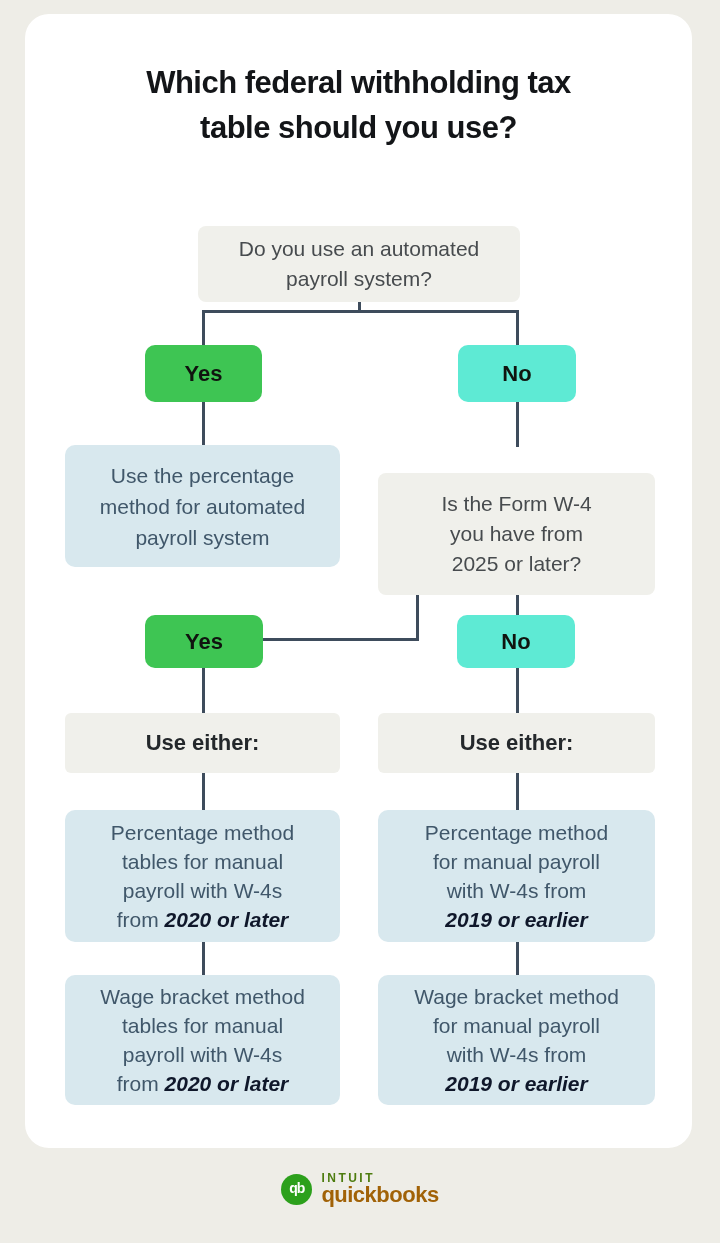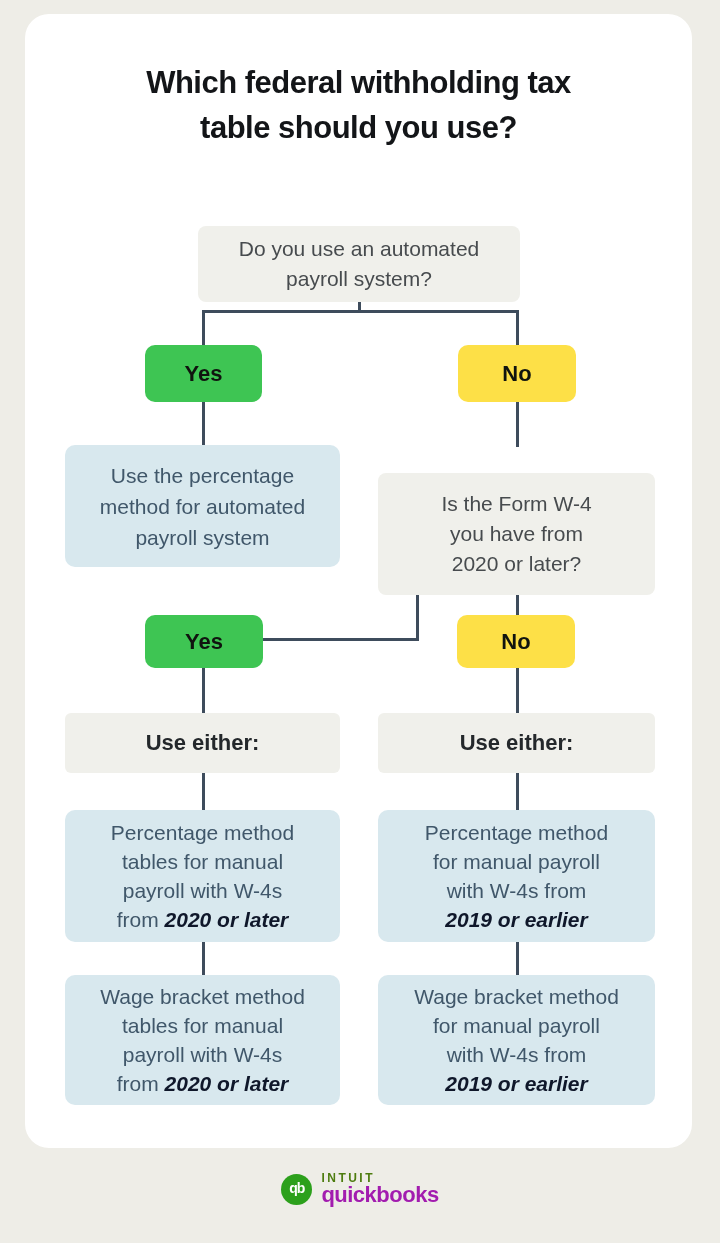--- a/index.html
+++ b/index.html
@@ -33,40 +33,40 @@
   .box.gray{background:#f0f0eb;color:#474b4e;margin-top:28px;}
   .box.blue{background:#d8e8ee;color:#40576a;border-radius:10px;line-height:31px;}
   .box.blue b{color:#0f172a;font-style:italic;}
   .box.blue.result4{line-height:29px;}
   .box.either{background:#f0f0eb;color:#24282b;font-weight:bold;font-size:22px;border-radius:6px;}
   .chip{
     position:absolute;z-index:2;display:flex;align-items:center;justify-content:center;
     font-size:22px;font-weight:bold;color:#10140f;border-radius:10px;
   }
   .chip.green{background:#3ec553;}
-  .chip.orange{background:#fde047;}
+  .chip.orange{background:#5eead4;}
   
   .footer{
     position:absolute;left:0;top:1172px;width:720px;display:flex;
     align-items:center;justify-content:center;gap:9px;z-index:2;
   }
   .logo-circle{
     width:31px;height:31px;border-radius:50%;background:#2ca01c;
     display:flex;align-items:center;justify-content:center;flex:0 0 auto;
   }
   .logo-circle span{
     color:#ffffff;font-size:14px;font-weight:bold;line-height:1;
     letter-spacing:-1px;transform:translateY(-1px);
   }
   .brand-text{display:flex;flex-direction:column;align-items:flex-start;}
   .brand-top{
     font-size:12px;font-weight:bold;letter-spacing:2.5px;color:#4d7c0f;line-height:12px;
   }
   .brand-bottom{
-    font-size:22px;font-weight:bold;color:#a21caf;line-height:22px;letter-spacing:-0.5px;
+    font-size:22px;font-weight:bold;color:#a16207;line-height:22px;letter-spacing:-0.5px;
   }
 </style>
 </head>
 <body>
 
 <div class="card"></div>
 
 <h1 class="title">
   <span>Which federal withholding tax</span>
   <span>table should you use?</span>
@@ -102,21 +102,21 @@
 
 <div class="box blue" style="left:65px;top:445px;width:275px;height:122px">
   <span>Use the percentage</span>
   <span>method for automated</span>
   <span>payroll system</span>
 </div>
 
 <div class="box gray" style="left:378px;top:445px;width:277px;height:122px">
   <span>Is the Form W-4</span>
   <span>you have from</span>
-  <span>2020 or later?</span>
+  <span>2025 or later?</span>
 </div>
 
 <div class="chip green" style="left:145px;top:615px;width:118px;height:53px">
   <span>Yes</span>
 </div>
 <div class="chip orange" style="left:457px;top:615px;width:118px;height:53px">
   <span>No</span>
 </div>
 
 <div class="box either" style="left:65px;top:713px;width:275px;height:60px">

